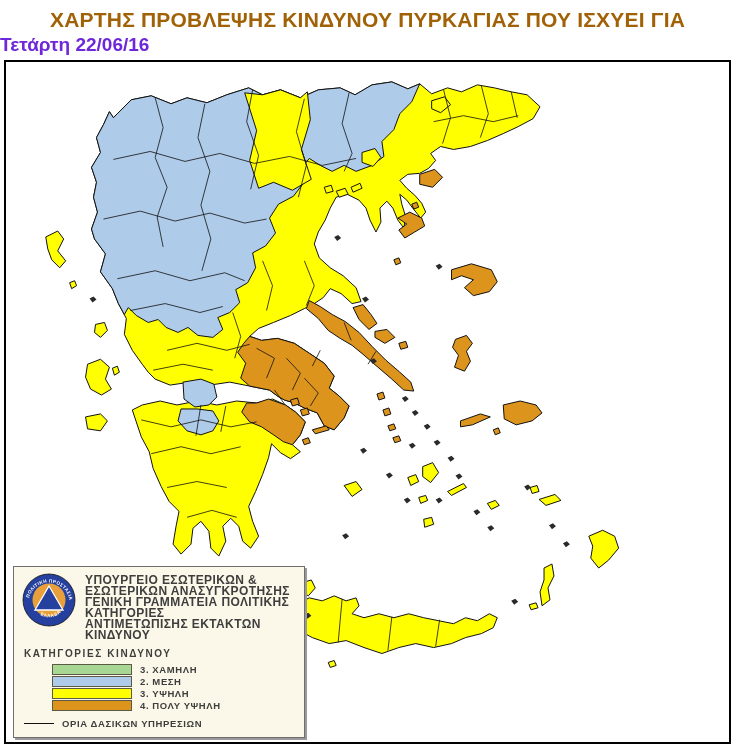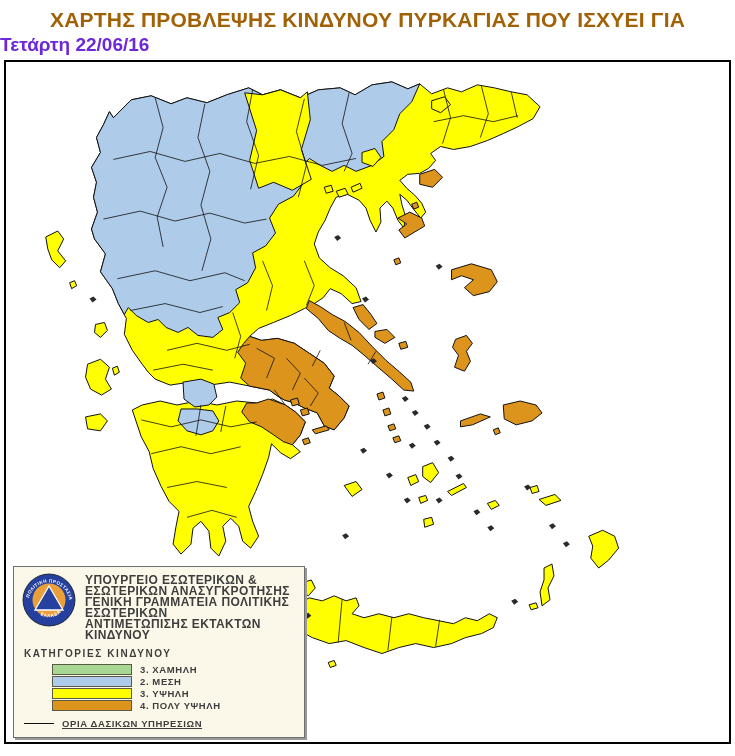--- a/index.html
+++ b/index.html
@@ -19,21 +19,21 @@
   .logo-wrap { flex:0 0 54px; }
   .logo-wrap svg { width:54px; height:54px; display:block; }
   .agency-text { font-size:12px; font-weight:bold; line-height:11px;
                  letter-spacing:0.4px; padding-top:2px; }
   .cats-heading { font-size:10px; font-weight:bold; letter-spacing:1.6px;
                   margin:7px 0 5px 2px; }
   .cat-row { display:flex; align-items:center; margin:1px 0 1px 30px; }
   .chip { width:80px; height:11px; border:1px solid #5a5a46; margin-right:8px;
           box-sizing:border-box; flex:0 0 80px; }
   .cat-label { font-size:9.5px; font-weight:bold; letter-spacing:0.6px; white-space:nowrap; }
-  .boundary-row { display:flex; align-items:center; margin:7px 0 1px 2px;text-decoration:underline; }
+  .boundary-row { display:flex; align-items:center; margin:7px 0 1px 2px; }
   .boundary-line { width:30px; border-top:1.6px solid #111; margin-right:8px; }
   .boundary-label { font-size:9.5px; font-weight:bold; letter-spacing:0.6px; }
 </style>
 </head>
 <body>
 
 <div class="page-title">ΧΑΡΤΗΣ ΠΡΟΒΛΕΨΗΣ ΚΙΝΔΥΝΟΥ ΠΥΡΚΑΓΙΑΣ ΠΟΥ ΙΣΧΥΕΙ ΓΙΑ</div>
 <div class="page-date">Τετάρτη 22/06/16</div>
 
 <div class="map-frame">
@@ -168,21 +168,21 @@
             <textPath href="#arcTop" startOffset="8%">ΠΟΛΙΤΙΚΗ ΠΡΟΣΤΑΣΙΑ</textPath>
           </text>
           <text font-size="4.6" font-weight="bold" fill="#ffffff" letter-spacing="0.6">
             <textPath href="#arcBottom" startOffset="28%">ΕΛΛΑΔΑ</textPath>
           </text>
         </svg>
       </div>
       <div class="agency-text">
         <div>ΥΠΟΥΡΓΕΙΟ ΕΣΩΤΕΡΙΚΩΝ &amp;</div>
         <div>ΕΣΩΤΕΡΙΚΩΝ ΑΝΑΣΥΓΚΡΟΤΗΣΗΣ</div>
-        <div>ΓΕΝΙΚΗ ΓΡΑΜΜΑΤΕΙΑ ΠΟΛΙΤΙΚΗΣ ΕΣΩΤΕΡΙΚΩΝ</div>
+        <div>ΓΕΝΙΚΗ ΓΡΑΜΜΑΤΕΙΑ ΠΟΛΙΤΙΚΗΣ ΚΑΤΗΓΟΡΙΕΣ</div>
         <div>ΑΝΤΙΜΕΤΩΠΙΣΗΣ ΕΚΤΑΚΤΩΝ ΚΙΝΔΥΝΟΥ</div>
       </div>
     </div>
 
     <div class="cats-heading">ΚΑΤΗΓΟΡΙΕΣ ΚΙΝΔΥΝΟΥ</div>
 
     <div class="cat-row">
       <div class="chip" style="background: rgb(168, 214, 147);"></div>
       <div class="cat-label">3. ΧΑΜΗΛΗ</div>
     </div>

